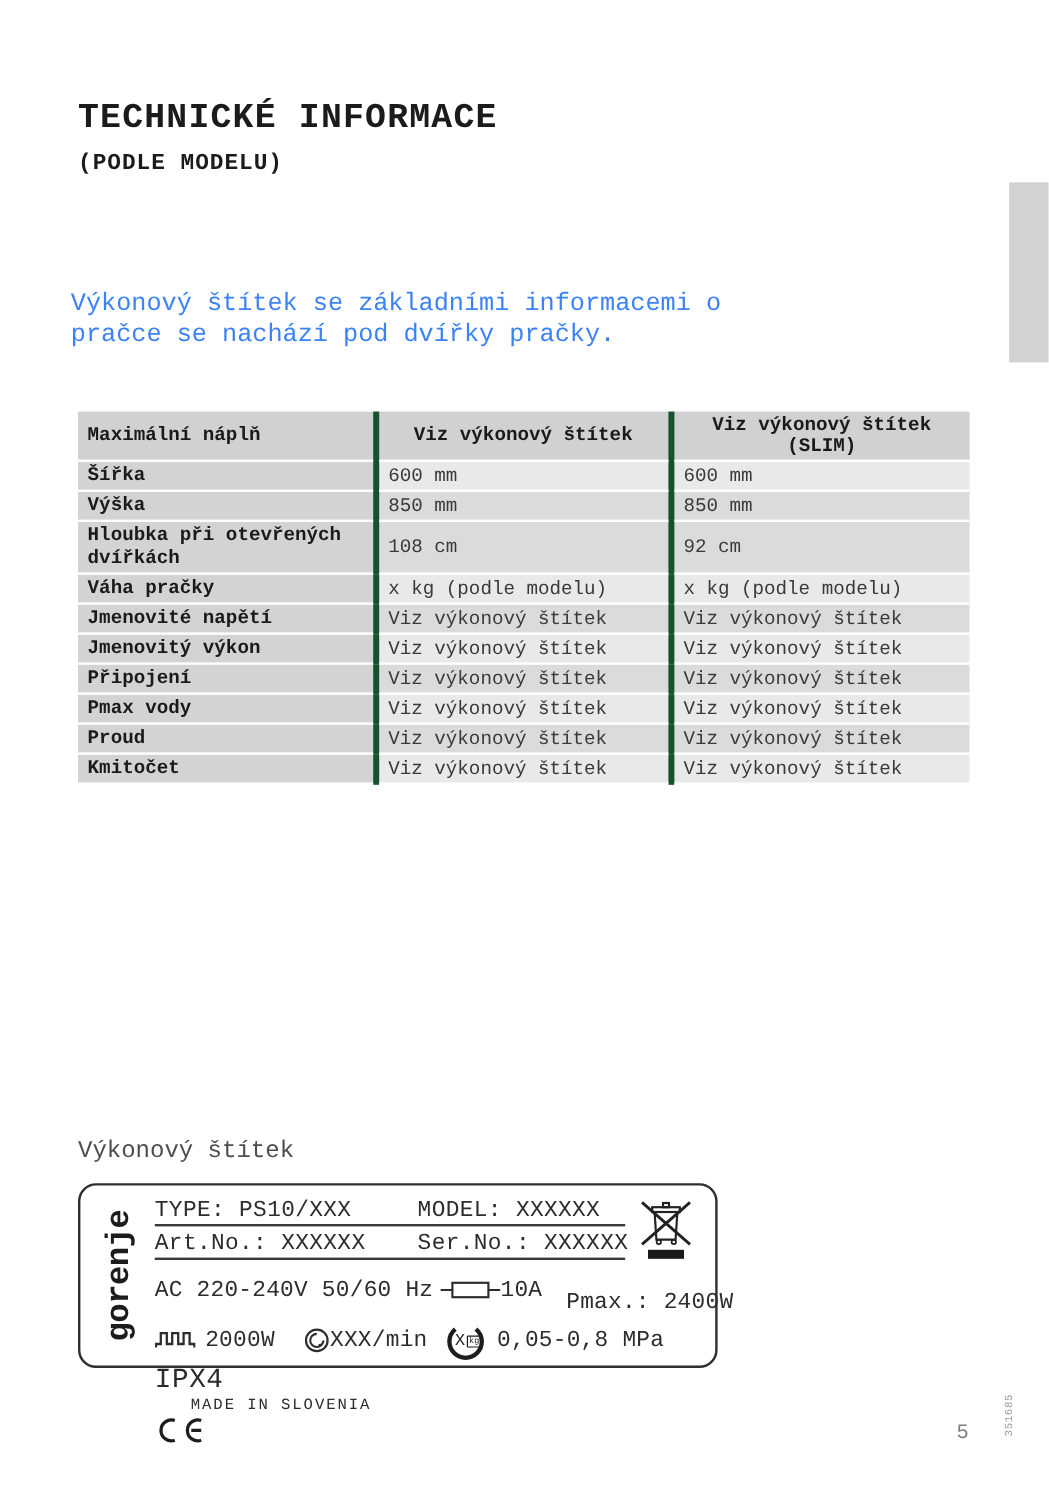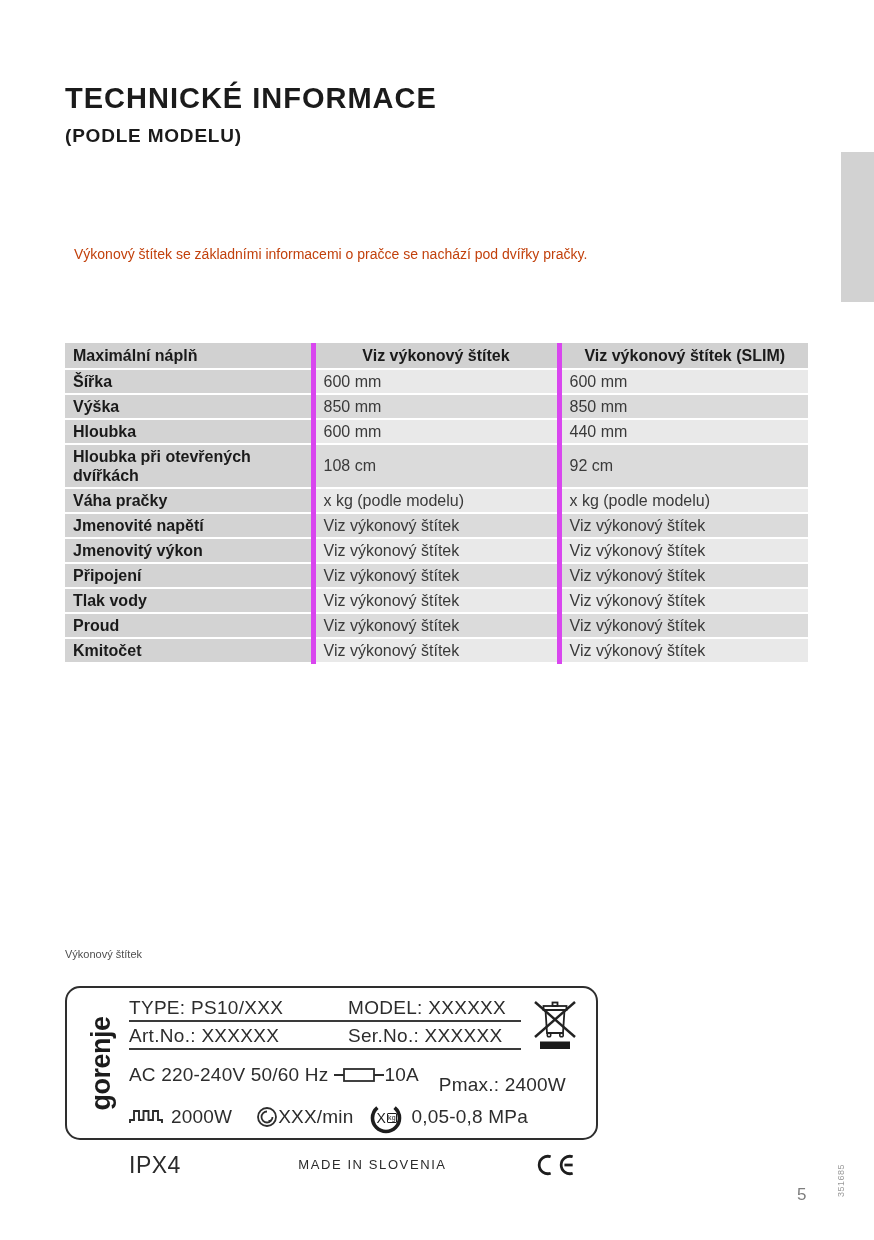--- a/index.html
+++ b/index.html
@@ -3,74 +3,75 @@
 <meta charset="utf-8">
 <style>
   * { margin: 0; padding: 0; box-sizing: border-box; }
   html, body { background: #ffffff; }
   body { font-family: "Liberation Sans", "DejaVu Sans", sans-serif; }
   .page {
     position: relative;
     width: 874px; height: 1240px;
     background: #ffffff;
     overflow: hidden;
+    font-family: Liberation Mono, monospace;
   }
   .side-tab {
     position: absolute; left: 841px; top: 152px;
     width: 33px; height: 150px;
     background: #d2d2d2;
   }
   .title {
     position: absolute; left: 65px; top: 82px;
     font-size: 29px; font-weight: bold; letter-spacing: 1px;
     color: #1b1b1b;
   }
   .subtitle {
     position: absolute; left: 65px; top: 125px;
     font-size: 19px; font-weight: bold; letter-spacing: 0.8px;
     color: #1b1b1b;
   }
   .intro {
-    position: absolute; left: 74px; top: 241px; width: 548px;
-    font-size: 14px; line-height: 26px; color: #c2410c;
+    position: absolute; left: 59px; top: 241px; width: 548px;
+    font-size: 21px; line-height: 26px; color: #3b82f6;
   }
   
   table.specs {
     position: absolute; left: 65px; top: 343px;
     width: 743px;
     border-collapse: collapse;
     table-layout: fixed;
     font-size: 16px;
   }
   table.specs col.c1 { width: 248px; }
   table.specs col.c2 { width: 246px; }
   table.specs th, table.specs td {
     padding: 2px 8px;
     border-bottom: 2px solid #ffffff;
     vertical-align: middle;
   }
   table.specs th:nth-child(n+2), table.specs td:nth-child(n+2) {
-    border-left: 5px solid #d946ef;
+    border-left: 5px solid #14532d;
   }
   table.specs th {
     height: 26px; background: #d1d1d1;
     font-weight: bold; color: #1a1a1a; text-align: center;
   }
   table.specs th:first-child { text-align: left; }
   table.specs td { height: 25px; color: #3a3a3a; margin-left: 18px; }
   table.specs td:first-child {
     background: #d3d3d3; font-weight: bold; color: #1a1a1a;
     line-height: 19px;
   }
   table.specs tr.light td:nth-child(n+2) { background: #e9e9e9; }
   table.specs tr.dark  td:nth-child(n+2) { background: #dbdbdb; }
   
   .label-caption {
     position: absolute; left: 65px; top: 948px;
-    font-size: 11px; color: #4e4e4e;
+    font-size: 20px; color: #4e4e4e;
   }
   .rating-label {
     position: absolute; left: 65px; top: 986px;
     width: 533px; height: 154px;
     border: 2.5px solid #2e2e2e; border-radius: 15px;
     background: #ffffff;
   }
   .brand-col {
     position: absolute; left: 6px; top: 0; bottom: 0; width: 56px;
     display: flex; align-items: center; justify-content: center;
@@ -102,22 +103,23 @@
   .gap-md { margin-left: 24px; }
   .gap-sm { margin-left: 8px; }
   .drum-wrap { position: relative; width: 36px; height: 34px; margin-left: 14px; top: 1px; }
   .drum-wrap .cap { position: absolute; left: 9px; top: 9px; font-size: 14px; color: #1d1d1d; }
   .drum-wrap .unit {
     position: absolute; left: 19px; top: 12px;
     font-size: 7px; color: #1d1d1d; border: 0.8px solid #1d1d1d;
     padding: 0 0.5px; border-radius: 1px; line-height: 8px;
   }
   .bottom-row {
-    display: flex; align-items: center; justify-content: space-between;
-    margin-top: 18px;
+    display: flex; align-items: flex-start; justify-content: space-between;
+    margin-top: 3px;
+    flex-direction: column;
   }
   .ip-rating { font-size: 23px; letter-spacing: 0.5px; color: #2b2b2b; }
   .made-in { font-size: 13px; letter-spacing: 1.6px; color: #2b2b2b; padding-bottom: 3px; margin-left: 30px; }
   .ce { padding-bottom: 2px; }
   
   .page-number {
     position: absolute; left: 797px; top: 1185px;
     font-size: 17px; color: #7d7d7d;
   }
   .doc-code {
@@ -156,25 +158,20 @@
         <tr class="light">
           <td>Šířka</td>
           <td>600 mm</td>
           <td>600 mm</td>
         </tr>
         <tr class="dark">
           <td>Výška</td>
           <td>850 mm</td>
           <td>850 mm</td>
         </tr>
-        <tr class="light">
-          <td>Hloubka</td>
-          <td>600 mm</td>
-          <td>440 mm</td>
-        </tr>
         <tr class="dark">
           <td>Hloubka při otevřených dvířkách</td>
           <td>108 cm</td>
           <td>92 cm</td>
         </tr>
         <tr class="light">
           <td>Váha pračky</td>
           <td>x kg (podle modelu)</td>
           <td>x kg (podle modelu)</td>
         </tr>
@@ -187,21 +184,21 @@
           <td>Jmenovitý výkon</td>
           <td>Viz výkonový štítek</td>
           <td>Viz výkonový štítek</td>
         </tr>
         <tr class="dark">
           <td>Připojení</td>
           <td>Viz výkonový štítek</td>
           <td>Viz výkonový štítek</td>
         </tr>
         <tr class="light">
-          <td>Tlak vody</td>
+          <td>Pmax vody</td>
           <td>Viz výkonový štítek</td>
           <td>Viz výkonový štítek</td>
         </tr>
         <tr class="dark">
           <td>Proud</td>
           <td>Viz výkonový štítek</td>
           <td>Viz výkonový štítek</td>
         </tr>
         <tr class="light">
           <td>Kmitočet</td>

